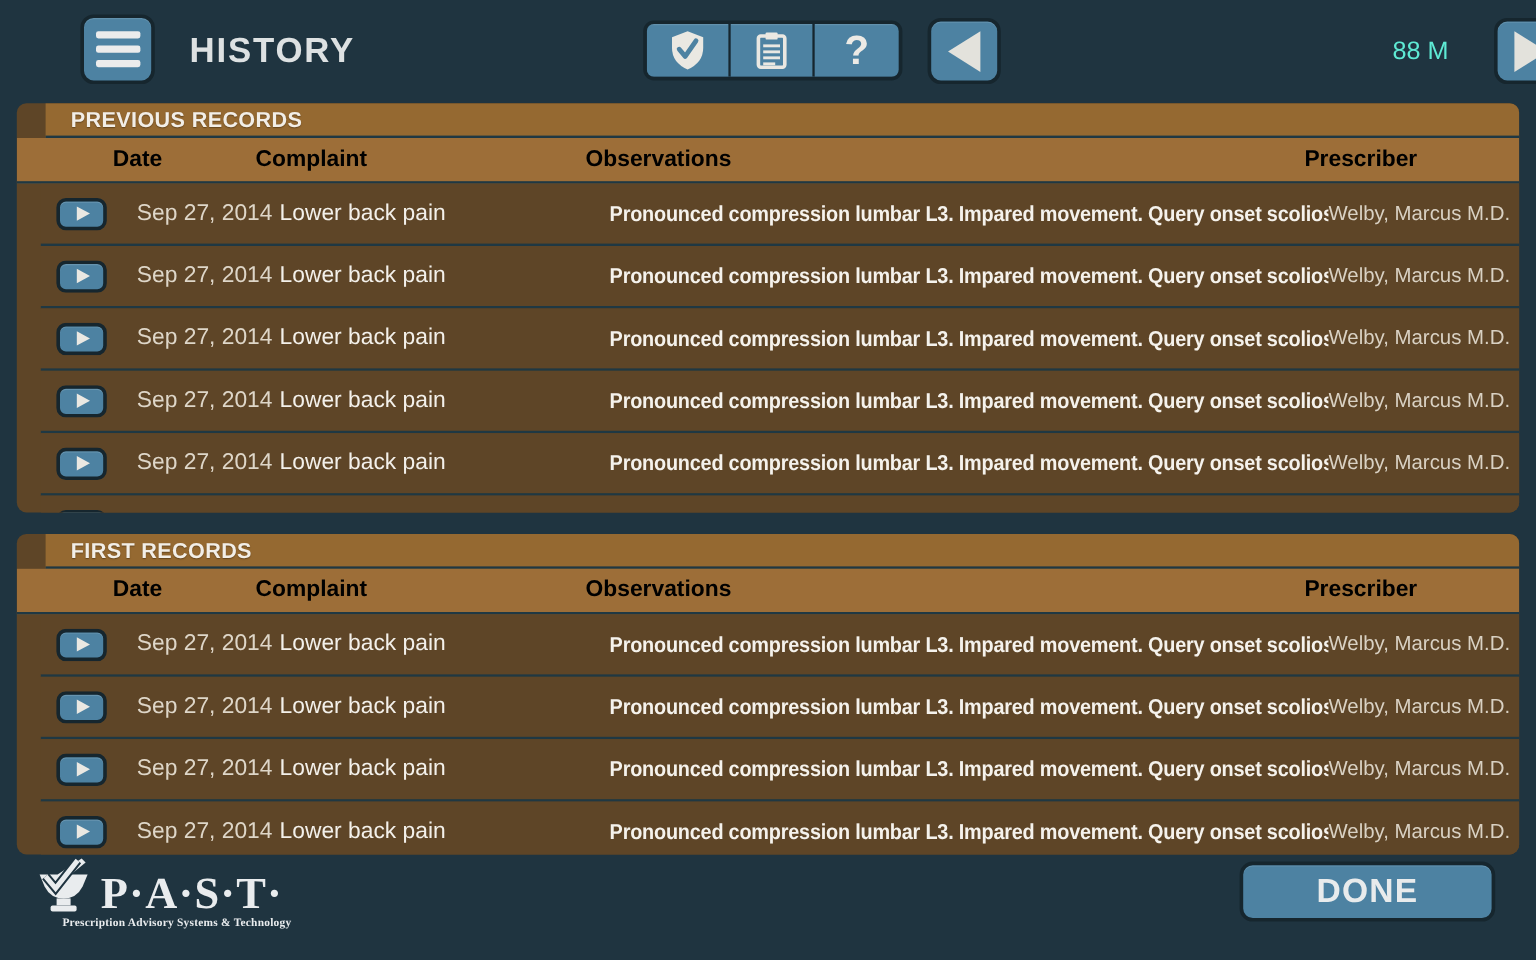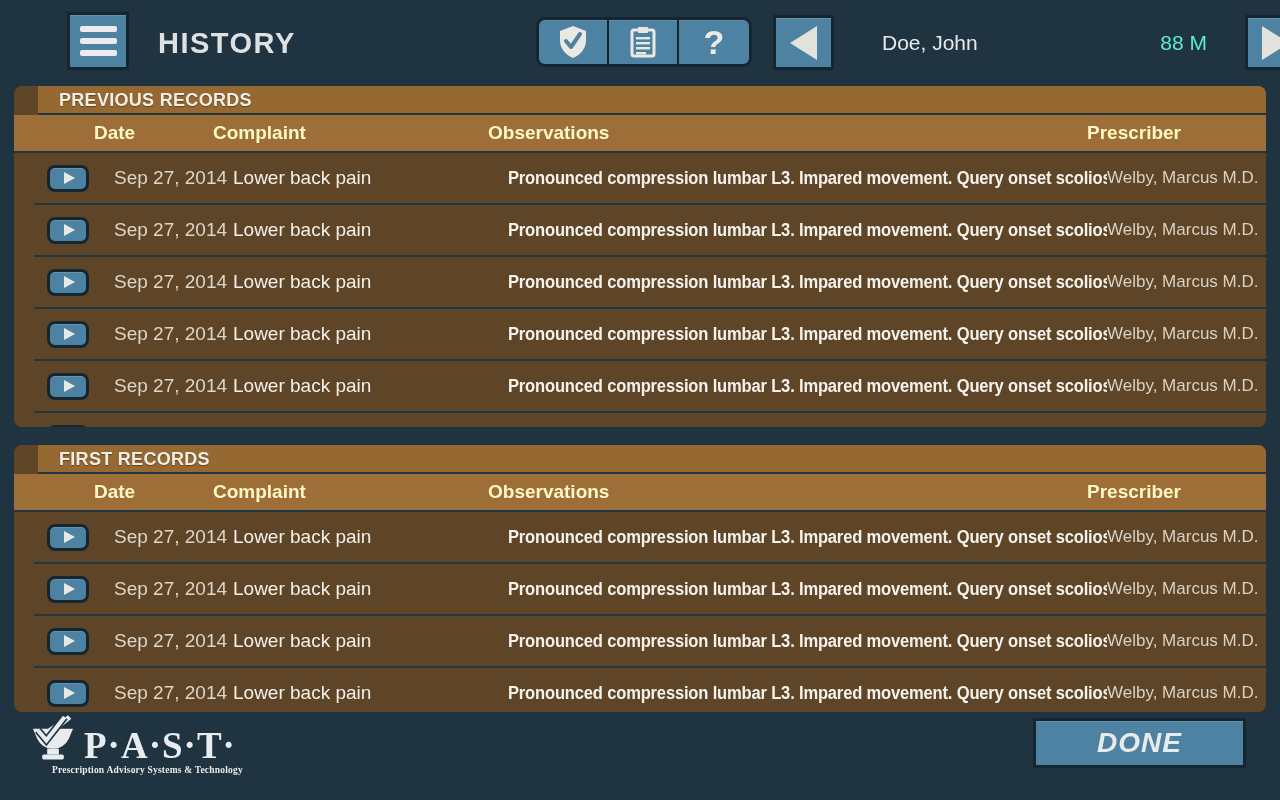--- a/index.html
+++ b/index.html
@@ -8,25 +8,24 @@
     background:var(--background,#1f3440);
     font-family:"Liberation Sans","DejaVu Sans",sans-serif;
     -webkit-font-smoothing:antialiased;
   }
   
   .app-header{position:absolute;left:0;top:0;width:1280px;height:86px;margin-left:46px;}
   .sq-btn{
     position:absolute;box-sizing:border-box;
     background:var(--button-blue,#4d82a2);
     border:3px solid var(--button-border,#16262e);
-    border-radius:0;cursor:pointer;
+    border-radius:11px;cursor:pointer;
     display:flex;align-items:center;justify-content:center;
     box-shadow:inset 0 1px 0 rgba(255,255,255,.12);
     padding:0;
-    font-style:italic;
   }
   .hamburger{left:21px;top:12px;width:62px;height:58px;flex-direction:column;gap:6px;}
   .hamburger .bar{width:37px;height:6px;border-radius:2px;background:#ececec;}
   .page-title{
     position:absolute;left:112px;top:0;height:86px;display:flex;align-items:center;
     color:#dde1e2;font-size:29px;font-weight:700;letter-spacing:1.5px;
   }
   .nav-group{
     position:absolute;left:490px;top:17px;height:50px;display:flex;
     border:3px solid var(--button-border,#16262e);border-radius:9px;overflow:hidden;
@@ -63,21 +62,21 @@
   .section-title{
     height:27px;line-height:28px;background:var(--section-title-bg,#956931);
     color:#f2eee7;font-size:18px;font-weight:700;padding-left:21px;letter-spacing:.3px;
     text-shadow:0 1px 1px rgba(40,25,5,.45);
     border-bottom:2px solid var(--separator,#1f3843);
     margin-left:24px;
   }
   .grid-cols{display:grid;grid-template-columns:80px 119px 275px 599px 1fr;align-items:center;}
   .col-header{
     height:36px;background:var(--column-header-bg,#9d6e38);
-    color:#fef9c3;font-size:19px;font-weight:700;
+    color:#000000;font-size:19px;font-weight:700;
     border-bottom:2px solid var(--separator,#1f3843);
   }
   .rows{display:block;padding-left:20px;}
   .row{
     height:50px;background:var(--row-bg,#5e4527);
     border-bottom:2px solid var(--separator,#1f3843);
   }
   .cell{overflow:hidden;white-space:nowrap;}
   .cell-play{display:flex;align-items:center;padding-left:13px;}
   .play-btn{
@@ -144,21 +143,20 @@
     </button>
     <button class="seg">
       <span class="q-glyph">?</span>
     </button>
   </div>
 
   <button class="sq-btn arrow-btn back-btn">
     <span class="tri-left"></span>
   </button>
 
-  <div class="patient-name">Doe, John</div>
   <div class="patient-meta">88 M</div>
 
   <button class="sq-btn arrow-btn fwd-btn">
     <span class="tri-right"></span>
   </button>
 </div>
 
 <div class="section section-prev">
   <div class="section-title">PREVIOUS RECORDS</div>
   <div class="grid-cols col-header">

